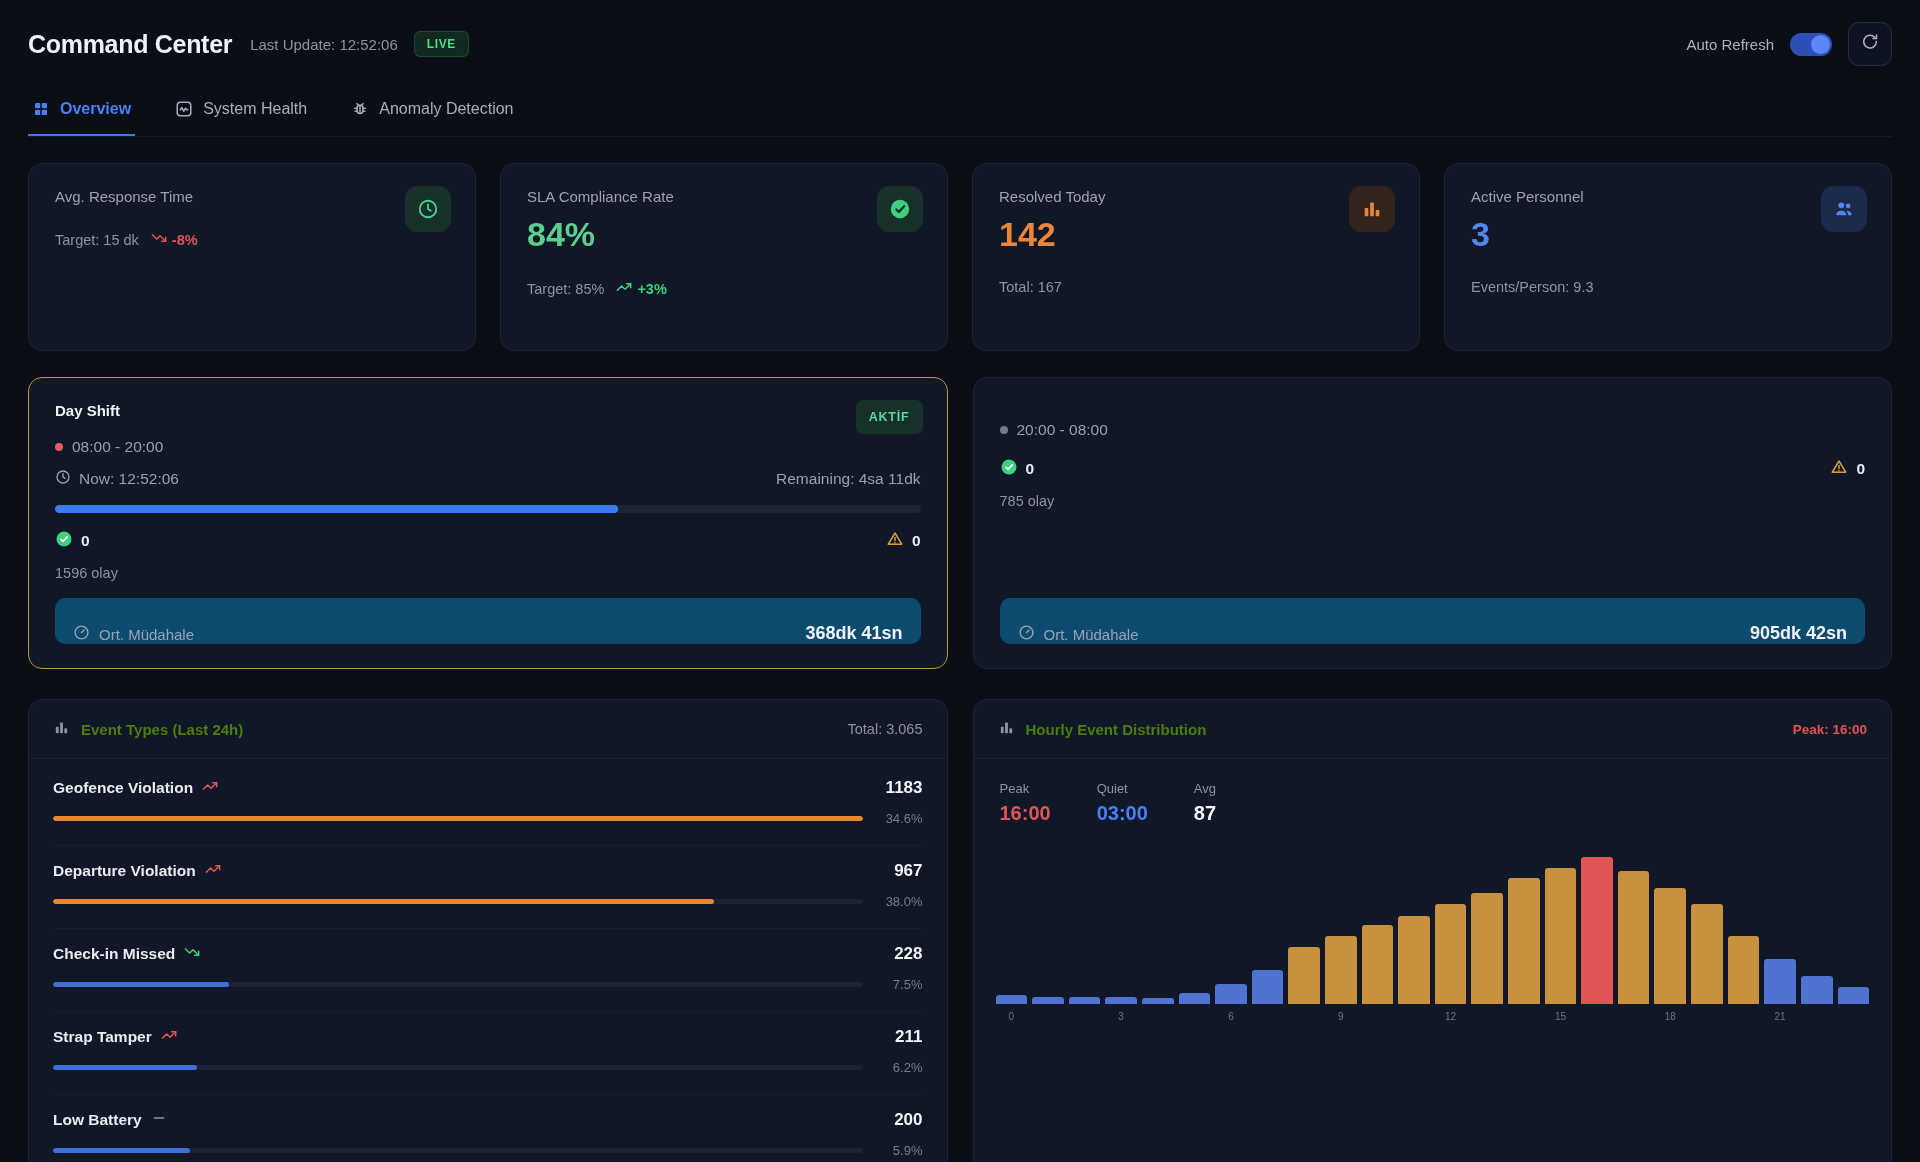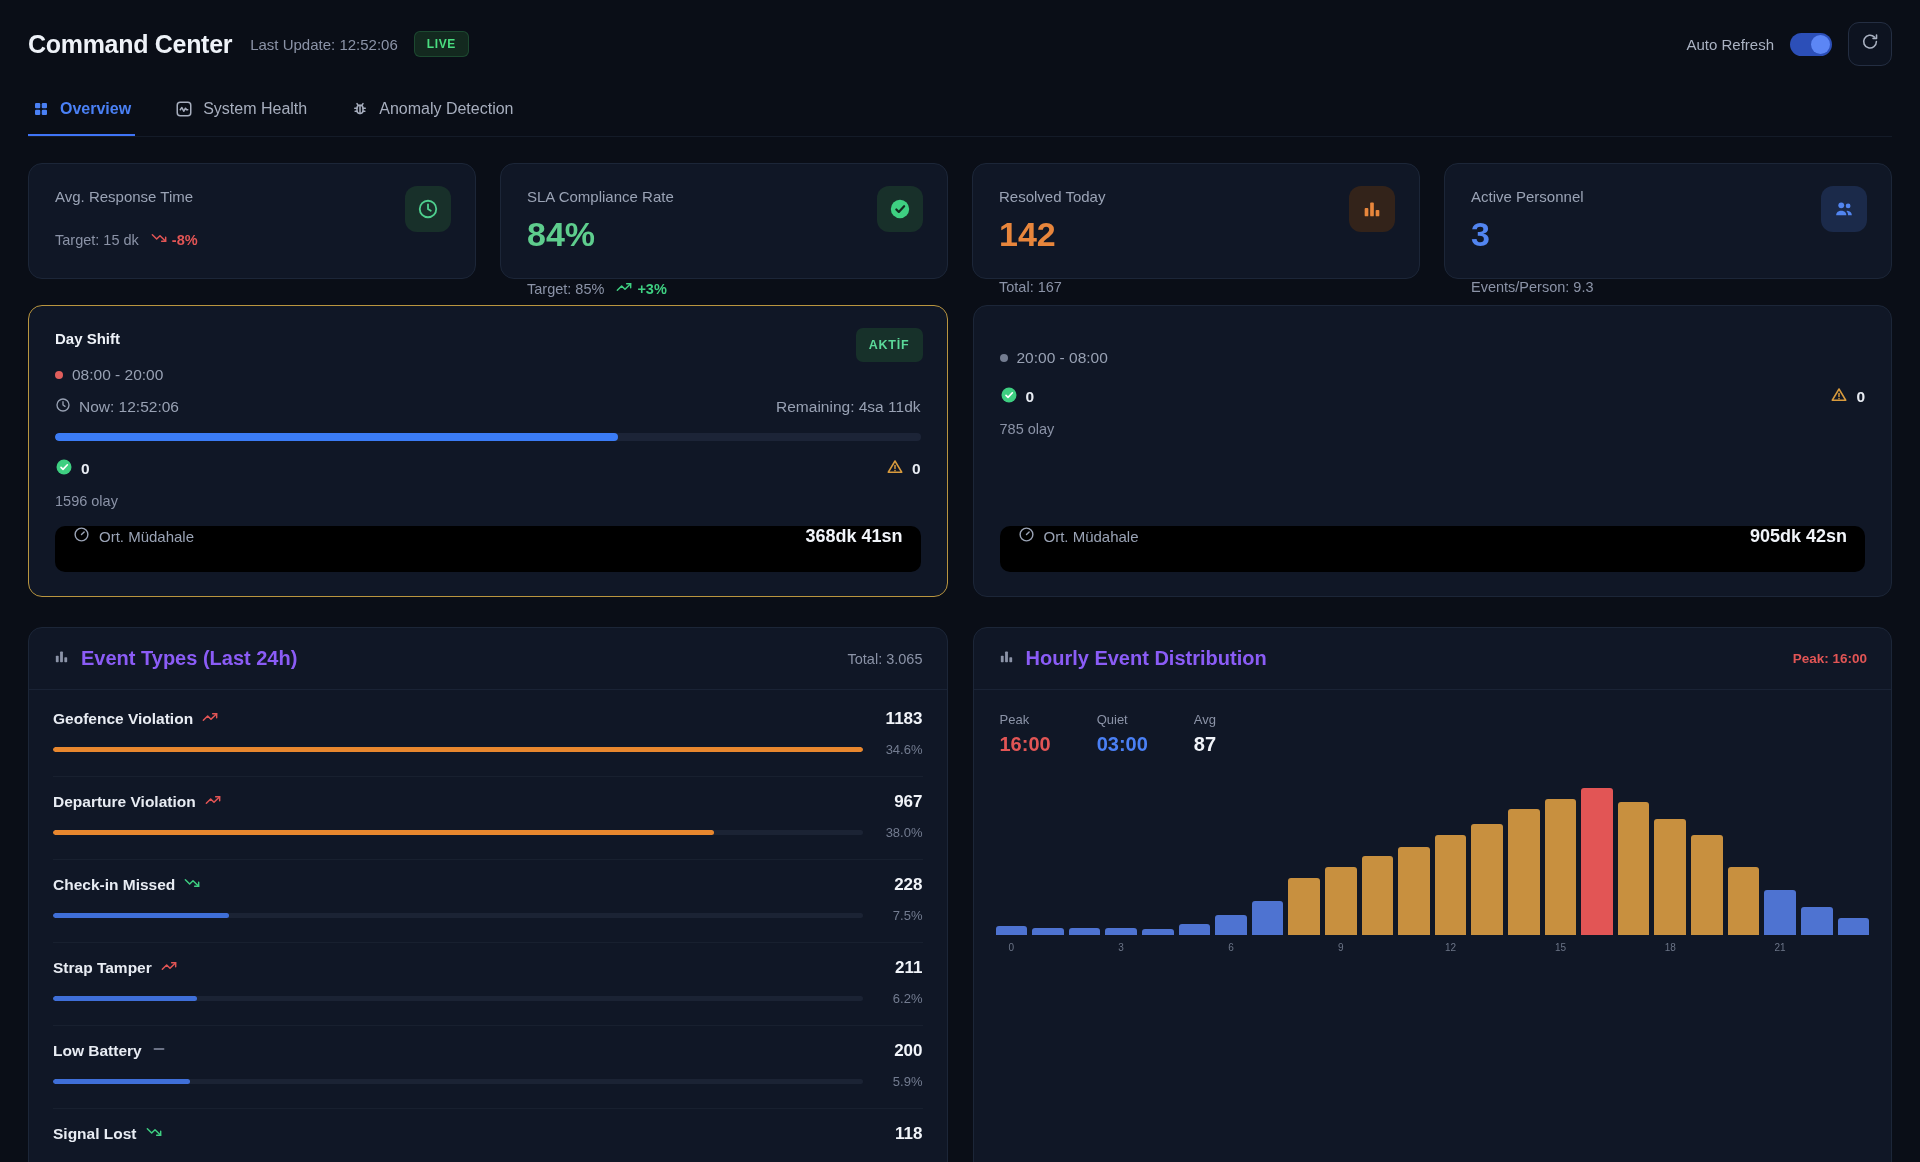--- a/index.html
+++ b/index.html
@@ -27,21 +27,21 @@
 
   
   .tabs { display:flex; gap:36px; margin-top:30px; border-bottom:1px solid rgba(30,39,57,.5); }
   .tab { display:flex; align-items:center; gap:10px; font-size:16px; color:#a7aebe; padding:4px 4px 16px 4px;
     border-bottom:2px solid transparent; cursor:pointer; }
   .tab.active { color:#4a80f5; border-bottom-color:#3f74f6; font-weight:bold; }
   .tab-icon { display:flex; } .tab-icon svg { width:18px; height:18px; }
 
   
   .kpi-row { display:grid; grid-template-columns:repeat(4,1fr); gap:24px; margin-top:26px; }
-  .kpi-card { position:relative; height:116px; background:#101726; border:1px solid #1c2638; border-radius:14px; padding:24px 26px; }
+  .kpi-card { position:relative; height:188px; background:#101726; border:1px solid #1c2638; border-radius:14px; padding:24px 26px; }
   .kpi-label { font-size:15px; color:#9aa3b5; }
   .kpi-value { font-size:34px; font-weight:bold; margin-top:10px; }
   .kpi-sub { display:flex; align-items:center; gap:12px; margin-top:25px; font-size:14.5px; color:#8b93a7; }
   .kpi-trend { display:flex; align-items:center; gap:5px; font-weight:bold; font-size:14.5px; }
   .kpi-trend svg { width:16px; height:16px; }
   .kpi-iconbox { position:absolute; top:22px; right:24px; width:46px; height:46px; border-radius:12px;
     display:flex; align-items:center; justify-content:center; }
   .kpi-iconbox svg { width:22px; height:22px; }
 
   
@@ -59,31 +59,31 @@
   .now-left { display:flex; align-items:center; gap:8px; }
   .now-left svg { width:16px; height:16px; }
   .remaining { margin-left:auto; }
   .progress-track { margin-top:16px; height:8px; border-radius:4px; background:#1c2437; overflow:hidden; }
   .progress-fill { height:100%; border-radius:4px; background:#3b7cf6; }
   .count-line { display:flex; align-items:center; margin-top:17px; }
   .count-item { display:flex; align-items:center; gap:8px; font-size:15.5px; font-weight:bold; color:#e8ecf3; }
   .count-item svg { width:18px; height:18px; }
   .count-item.warn { margin-left:auto; }
   .events-label { margin-top:13px; font-size:14.5px; color:#8b93a7; }
-  .avg-panel { margin-top:auto; background:#000000; border-radius:10px; height:46px; padding:0 18px;
-    display:flex; align-items:flex-start;gap:48px; }
+  .avg-panel { margin-top:auto; background:#0c4a6e; border-radius:10px; height:46px; padding:0 18px;
+    display:flex; align-items:flex-end;gap:48px; }
   .avg-left { display:flex; align-items:center; gap:9px; font-size:15px; color:#9aa3b5; }
   .avg-left svg { width:17px; height:17px; }
   .avg-value { margin-left:auto; font-size:18px; font-weight:bold; color:#f1f4f9; }
 
   
   .panels { display:grid; grid-template-columns:1fr 1fr; gap:25px; margin-top:30px; }
   .panel { background:#101726; border:1px solid #1c2638; border-radius:14px; height:560px; overflow:hidden; }
   .panel-header { display:flex; align-items:center; padding:19px 24px; border-bottom:1px solid #1a2335; }
-  .panel-title { display:flex; align-items:center; gap:11px; font-size:20px; font-weight:bold; color:#8b5cf6; }
+  .panel-title { display:flex; align-items:center; gap:11px; font-size:15px; font-weight:bold; color:#4d7c0f; }
   .panel-title svg { width:17px; height:17px; color:#8b93a7; }
   .panel-header-right { margin-left:auto; font-size:14.5px; color:#8b93a7; }
   .panel-header-right.peak { color:#e25555; font-weight:bold; font-size:13.5px; }
 
   
   .event-body { padding:4px 24px 0 24px; }
   .event-row { padding:15px 0 19px 0; border-bottom:1px solid #18202f; }
   .event-top { display:flex; align-items:center; }
   .event-name { font-size:15.5px; font-weight:bold; color:#e8ecf3; display:flex; align-items:center; gap:9px; }
   .event-name svg { width:16px; height:16px; }

